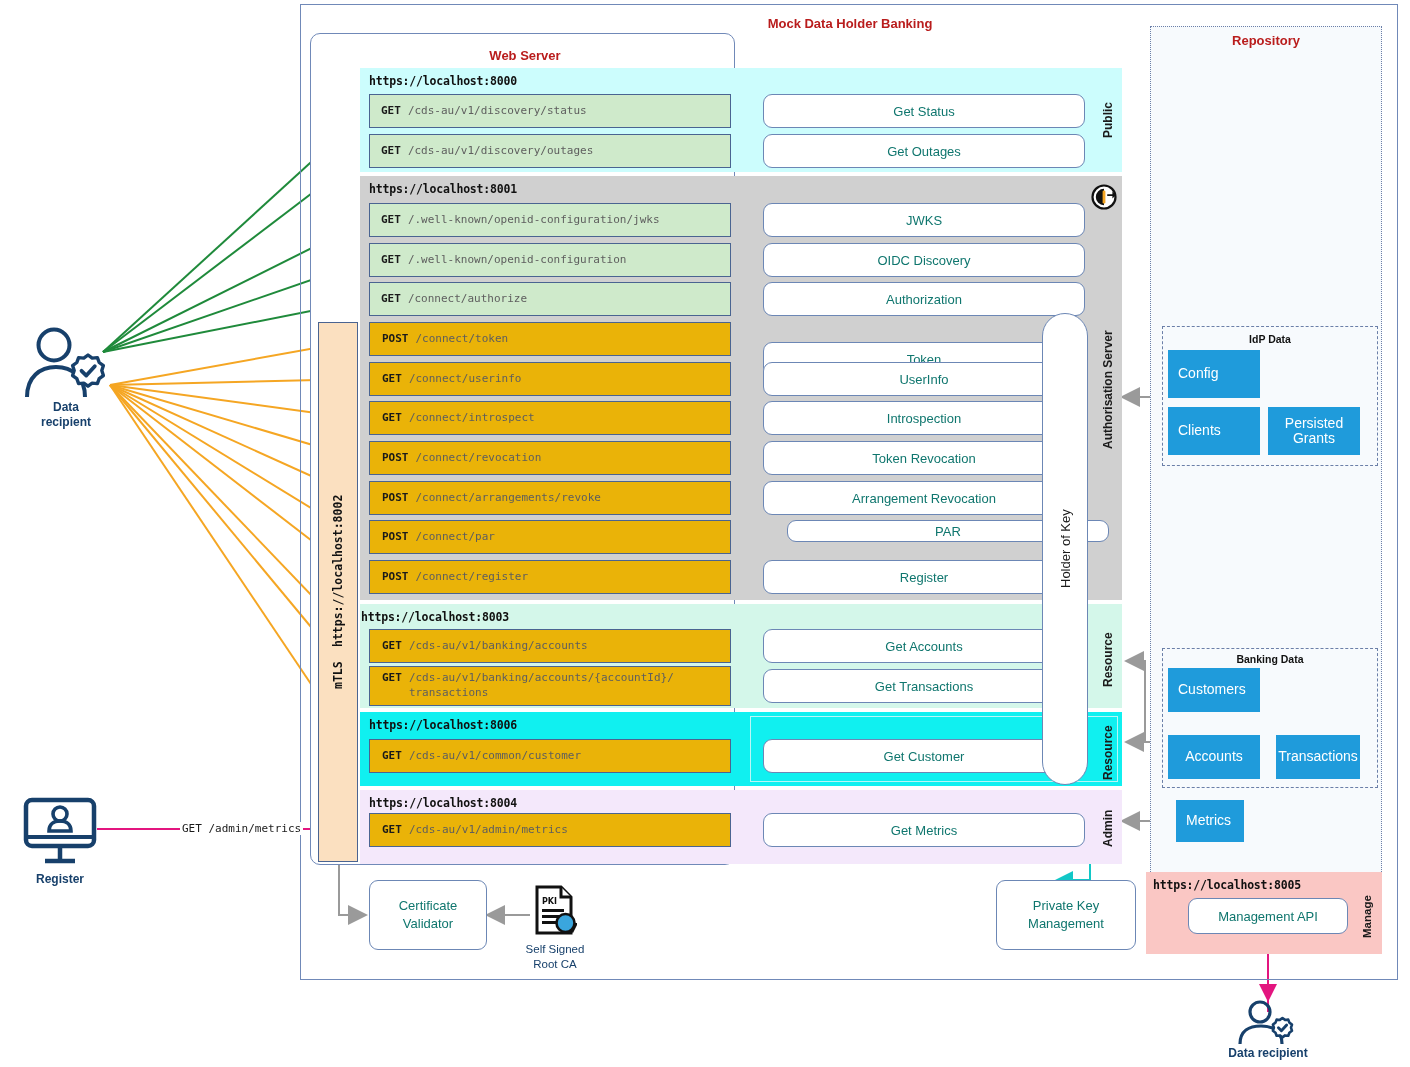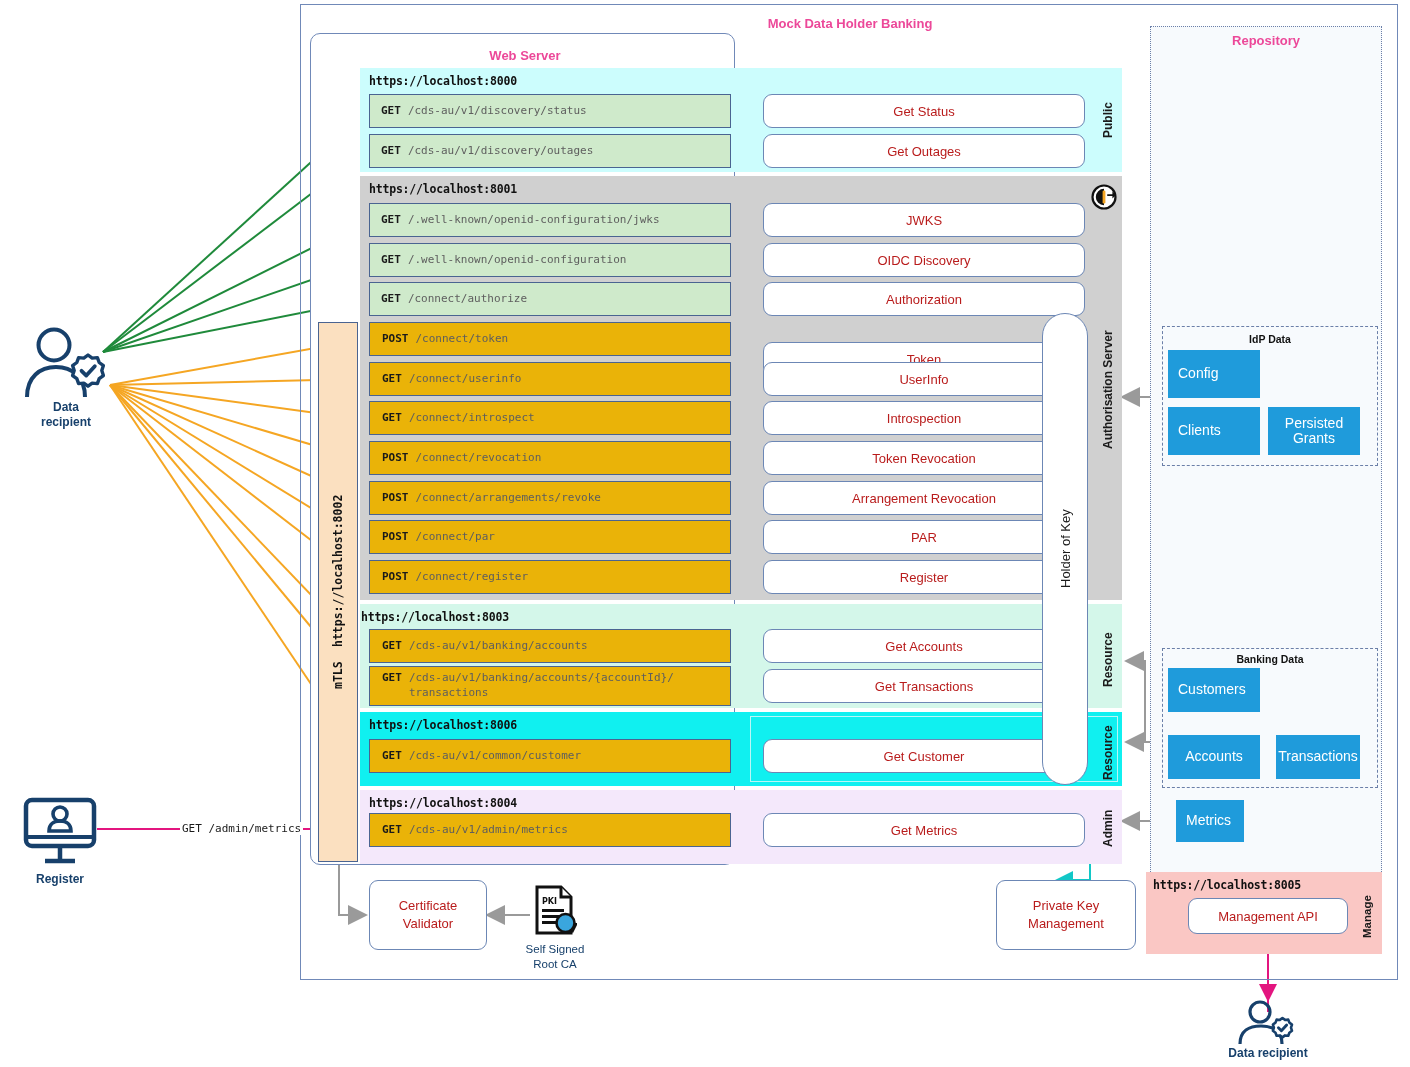--- a/index.html
+++ b/index.html
@@ -3,21 +3,21 @@
 <meta charset="utf-8">
 <style>
   html,body{margin:0;padding:0;background:#ffffff;}
   body{width:1410px;height:1067px;overflow:hidden;
        font-family:"Liberation Sans", sans-serif;color:#1a1a1a;}
   #stage{position:relative;width:1410px;height:1067px;}
   .abs{position:absolute;box-sizing:border-box;}
 
   
   .outer-frame{border:1.5px solid #7089b8;background:transparent;}
-  .panel-title{font-size:13px;font-weight:bold;text-align:center;color:#ec4899;}
+  .panel-title{font-size:13px;font-weight:bold;text-align:center;color:#b91c1c;}
 
   .webserver{border:1.5px solid #7089b8;border-radius:10px;background:#fff;}
 
   .repo{border:1.5px dotted #6b7fa8;background:#f7fafd;}
   .subgroup{border:1px dashed #6b7fa8;background:#f7fafd;}
   .subgroup-title{font-size:10.5px;font-weight:bold;text-align:center;color:#111;}
 
   
   .band{}
   .band-label{font-family:"DejaVu Sans Mono","Liberation Mono",monospace;
@@ -28,21 +28,21 @@
       padding-left:11px;font-family:"DejaVu Sans Mono","Liberation Mono",monospace;
       font-size:11px;color:#5e5e5e;line-height:1.35;}
   .ep.green{background:#cfeacb;}
   .ep.orange{background:#eab308;padding-left:12px;}
   .ep .verb{font-weight:bold;color:#1a1a1a;margin-right:7px;}
   .ep .path{white-space:pre-wrap;}
 
   
   .svc{border:1.4px solid #6c87b5;border-radius:9px;background:#ffffff;
        display:flex;align-items:center;justify-content:center;
-       font-size:13px;color:#b91c1c;text-align:center;}
+       font-size:13px;color:#0f766e;text-align:center;}
 
   
   .vlabel{writing-mode:vertical-rl;transform:rotate(180deg);
           display:flex;align-items:center;justify-content:center;
           font-size:12px;font-weight:bold;color:#1a1a1a;}
   .vlabel.small{font-size:11.5px;}
 
   
   .hok{border:1.4px solid #6c87b5;border-radius:26px;background:#fff;}
   .hok-label{writing-mode:vertical-rl;transform:rotate(180deg);
@@ -258,21 +258,21 @@
     </div>
 
   <div class="abs svc" style="left:763px;top:203px;width:322px;height:34px;">JWKS</div>
   <div class="abs svc" style="left:763px;top:243px;width:322px;height:34px;">OIDC Discovery</div>
   <div class="abs svc" style="left:763px;top:282px;width:322px;height:34px;">Authorization</div>
   <div class="abs svc" style="left:763px;top:322px;width:322px;height:34px;margin-top:20px;">Token</div>
   <div class="abs svc" style="left:763px;top:362px;width:322px;height:34px;">UserInfo</div>
   <div class="abs svc" style="left:763px;top:401px;width:322px;height:34px;">Introspection</div>
   <div class="abs svc" style="left:763px;top:441px;width:322px;height:34px;">Token Revocation</div>
   <div class="abs svc" style="left:763px;top:481px;width:322px;height:34px;">Arrangement Revocation</div>
-  <div class="abs svc" style="left:763px;top:520px;width:322px;height:34px;">PAR</div>
+  <div class="abs svc" style="left:787px;top:520px;width:322px;height:22px;">PAR</div>
   <div class="abs svc" style="left:763px;top:560px;width:322px;height:34px;">Register</div>
 
   <div class="abs band" style="left:360px;top:604px;width:762px;height:104px;background:#d4f7ea;"></div>
   <div class="abs band-label" style="left:361px;top:610px;">https://localhost:8003</div>
   <div class="abs vlabel" style="left:1096px;top:620px;width:24px;height:80px;">Resource</div>
   <div class="abs ep orange" style="left:369px;top:629px;width:362px;height:34px;">
     <span class="verb">GET</span>
     <span class="path">/cds-au/v1/banking/accounts</span>
     </div>
   <div class="abs ep orange" style="left:369px;top:666px;width:362px;height:40px;">

